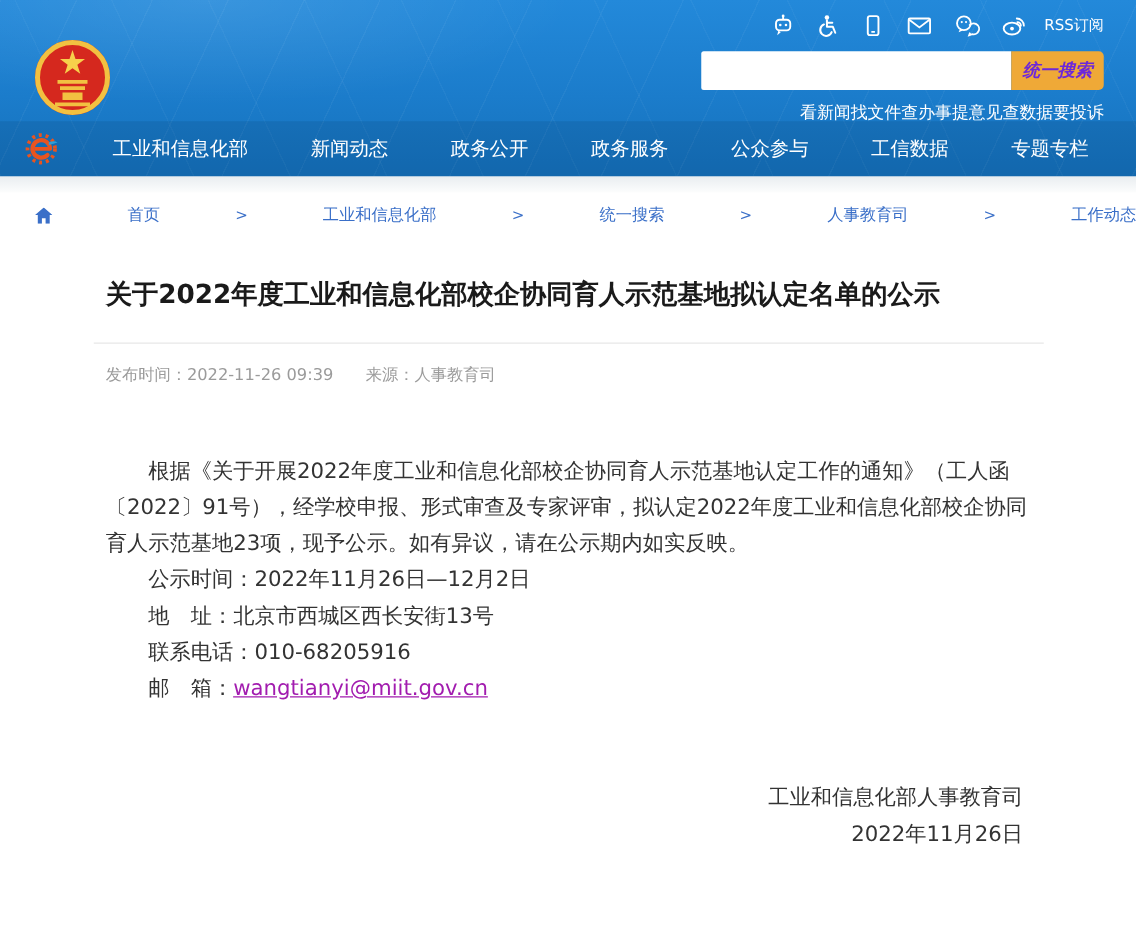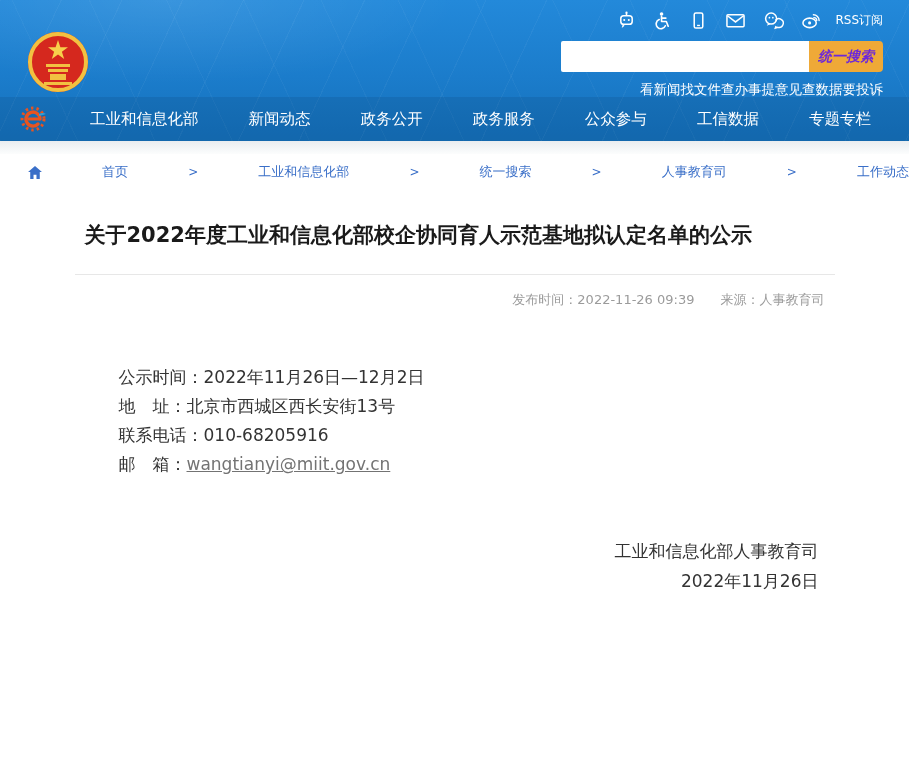--- a/index.html
+++ b/index.html
@@ -61,25 +61,25 @@
   }
   .breadcrumb a { color:#3a6fc8; text-decoration:none; cursor:pointer; }
   .breadcrumb .sep { color:#3a6fc8; font-size:12px; }
   
   article { width:740px; margin:40px auto 0; }
   .a-title {
     font-size:21px; font-weight:bold; color:#1a1a1a;
     text-align:left; line-height:1.4; margin-bottom:24px;
   }
   .divider { border-top:1px solid #e7e7e7; margin:0 -10px; }
-  .meta { text-align:right; color:#9b9b9b; font-size:13px; padding-top:16px; }
+  .meta { text-align:left; color:#9b9b9b; font-size:13px; padding-top:16px; }
   .meta .gap { display:inline-block; width:26px; }
   .a-body { margin-top:54px; font-size:17px; line-height:29px; color:#333; }
   .a-body p { text-indent:2em; }
-  .email-link { color:#737373; text-decoration:underline; cursor:pointer; }
+  .email-link { color:#a21caf; text-decoration:underline; cursor:pointer; }
   .attachment { margin-top:29px; }
   .signature { margin-top:57px; text-align:right; font-size:17px; line-height:30px; color:#333; padding-right:6px; }
 </style>
 </head>
 <body>
 
 <div>
 
   <header class="hdr">
     <div class="hdr-top">
@@ -189,20 +189,21 @@
   </div>
 
   <article>
     <h1 class="a-title">关于2022年度工业和信息化部校企协同育人示范基地拟认定名单的公示</h1>
     <div class="divider"></div>
     <div class="meta">
       <span>发布时间：</span><span>2022-11-26 09:39</span><span class="gap"></span><span>来源：</span><span>人事教育司</span>
     </div>
 
     <div class="a-body">
+      <p>根据《关于开展2022年度工业和信息化部校企协同育人示范基地认定工作的通知》（工人函〔2022〕91号），经学校申报、形式审查及专家评审，拟认定2022年度工业和信息化部校企协同育人示范基地23项，现予公示。如有异议，请在公示期内如实反映。</p>
       <p><span>公示时间：</span><span>2022年11月26日—12月2日</span></p>
       <p><span>地　址：</span><span>北京市西城区西长安街13号</span></p>
       <p><span>联系电话：</span><span>010-68205916</span></p>
       <p><span>邮　箱：</span><a class="email-link">wangtianyi@miit.gov.cn</a></p>
     </div>
 
     <div class="signature">
       <p>工业和信息化部人事教育司</p>
       <p>2022年11月26日</p>
     </div>

